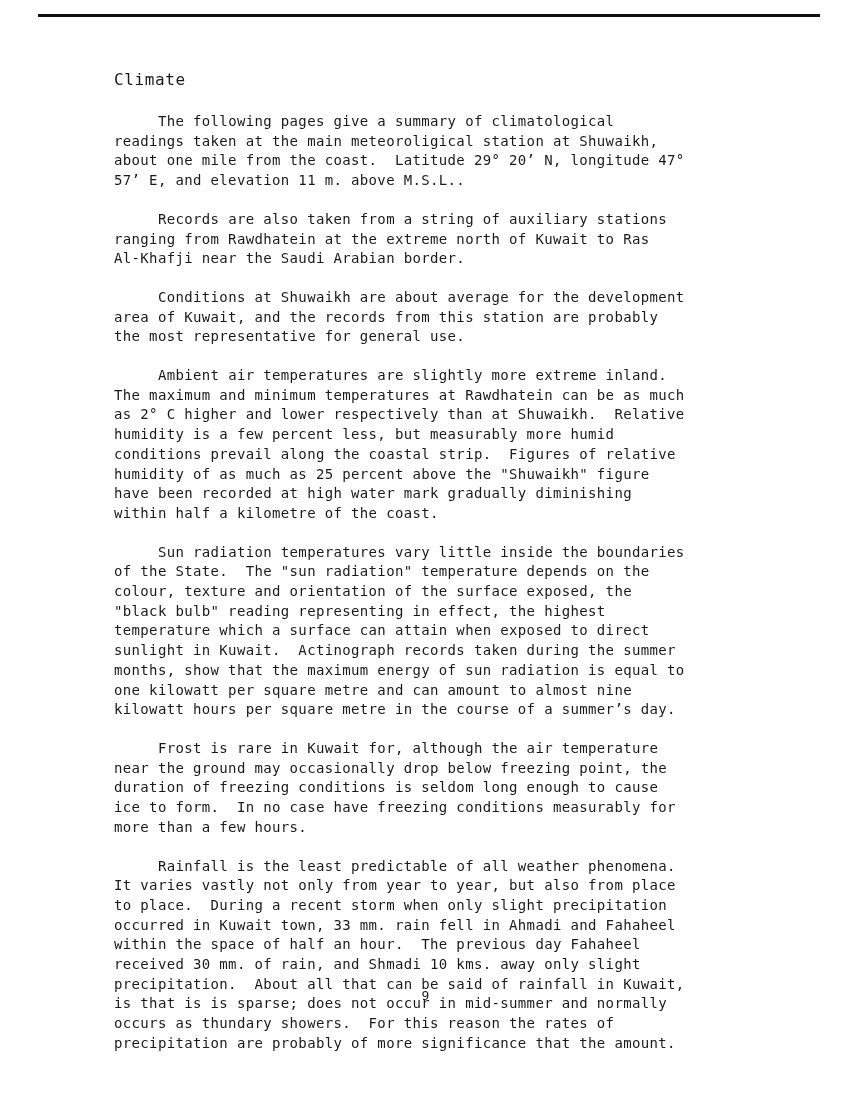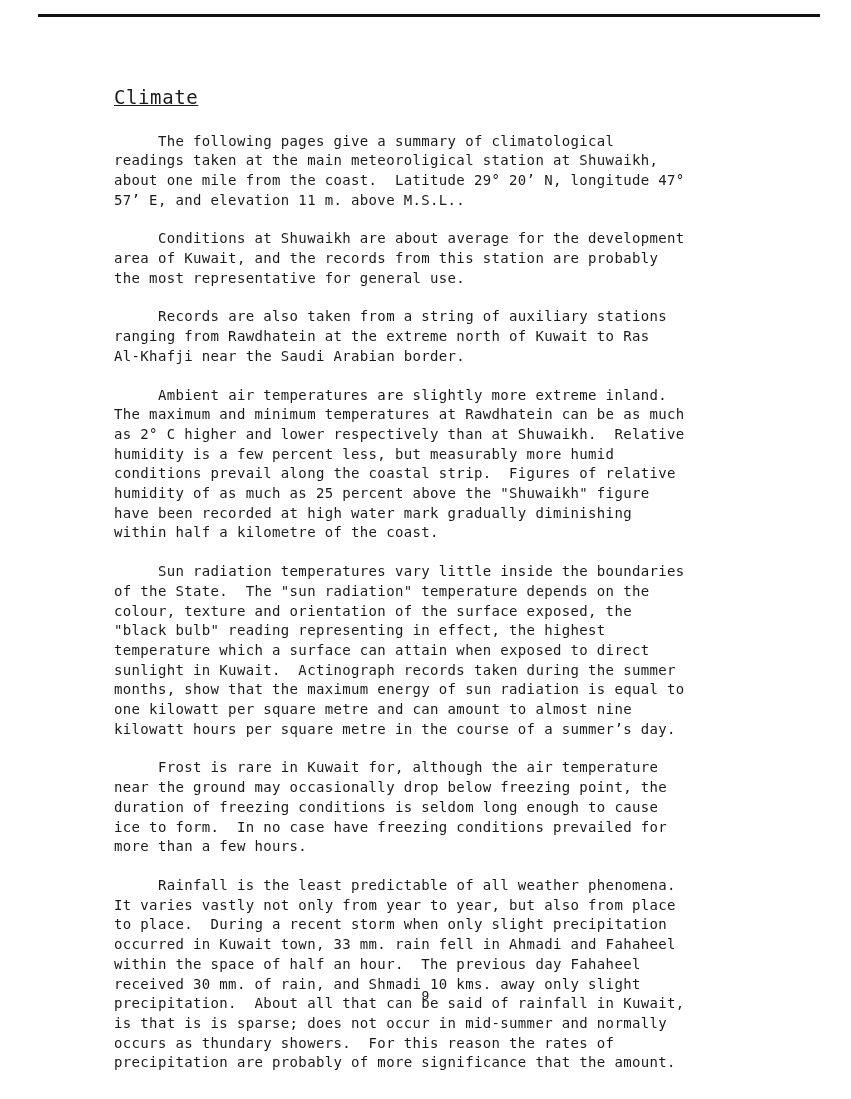--- a/index.html
+++ b/index.html
@@ -27,24 +27,23 @@
     height: 3px;
     background: #111111;
   }
   .content {
     position: absolute;
     top: 68px;
     left: 114px;
     width: 660px;
   }
   .heading {
-    font-size: 19px;
+    font-size: 16px;
     letter-spacing: 0.6px;
-    text-decoration: underline;
-    margin: 15px 0 20px 0;
+    margin: 0 0 20px 0;
     line-height: 1.5;
   }
   .para {
     font-size: 14px;
     line-height: 19.7px;
     letter-spacing: 0.35px;
     margin: 0 0 19px 0;
     white-space: pre-wrap;
     text-indent: 0;
   }
@@ -66,47 +65,47 @@
   <div class="top-rule"></div>
 
   <div class="content">
 
     <div class="heading">Climate</div>
 
     <p class="para">     The following pages give a summary of climatological
 readings taken at the main meteoroligical station at Shuwaikh,
 about one mile from the coast.  Latitude 29° 20’ N, longitude 47°
 57’ E, and elevation 11 m. above M.S.L..</p>
+    <p class="para">     Records are also taken from a string of auxiliary stations
+ranging from Rawdhatein at the extreme north of Kuwait to Ras
+Al-Khafji near the Saudi Arabian border.</p>
     <p class="para">     Conditions at Shuwaikh are about average for the development
 area of Kuwait, and the records from this station are probably
 the most representative for general use.</p>
-    <p class="para">     Records are also taken from a string of auxiliary stations
-ranging from Rawdhatein at the extreme north of Kuwait to Ras
-Al-Khafji near the Saudi Arabian border.</p>
     <p class="para">     Ambient air temperatures are slightly more extreme inland.
 The maximum and minimum temperatures at Rawdhatein can be as much
 as 2° C higher and lower respectively than at Shuwaikh.  Relative
 humidity is a few percent less, but measurably more humid
 conditions prevail along the coastal strip.  Figures of relative
 humidity of as much as 25 percent above the "Shuwaikh" figure
 have been recorded at high water mark gradually diminishing
 within half a kilometre of the coast.</p>
     <p class="para">     Sun radiation temperatures vary little inside the boundaries
 of the State.  The "sun radiation" temperature depends on the
 colour, texture and orientation of the surface exposed, the
 "black bulb" reading representing in effect, the highest
 temperature which a surface can attain when exposed to direct
 sunlight in Kuwait.  Actinograph records taken during the summer
 months, show that the maximum energy of sun radiation is equal to
 one kilowatt per square metre and can amount to almost nine
 kilowatt hours per square metre in the course of a summer’s day.</p>
     <p class="para">     Frost is rare in Kuwait for, although the air temperature
 near the ground may occasionally drop below freezing point, the
 duration of freezing conditions is seldom long enough to cause
-ice to form.  In no case have freezing conditions prevailed for
+ice to form.  In no case have freezing conditions measurably for
 more than a few hours.</p>
     <p class="para">     Rainfall is the least predictable of all weather phenomena.
 It varies vastly not only from year to year, but also from place
 to place.  During a recent storm when only slight precipitation
 occurred in Kuwait town, 33 mm. rain fell in Ahmadi and Fahaheel
 within the space of half an hour.  The previous day Fahaheel
 received 30 mm. of rain, and Shmadi 10 kms. away only slight
 precipitation.  About all that can be said of rainfall in Kuwait,
 is that is is sparse; does not occur in mid-summer and normally
 occurs as thundary showers.  For this reason the rates of

